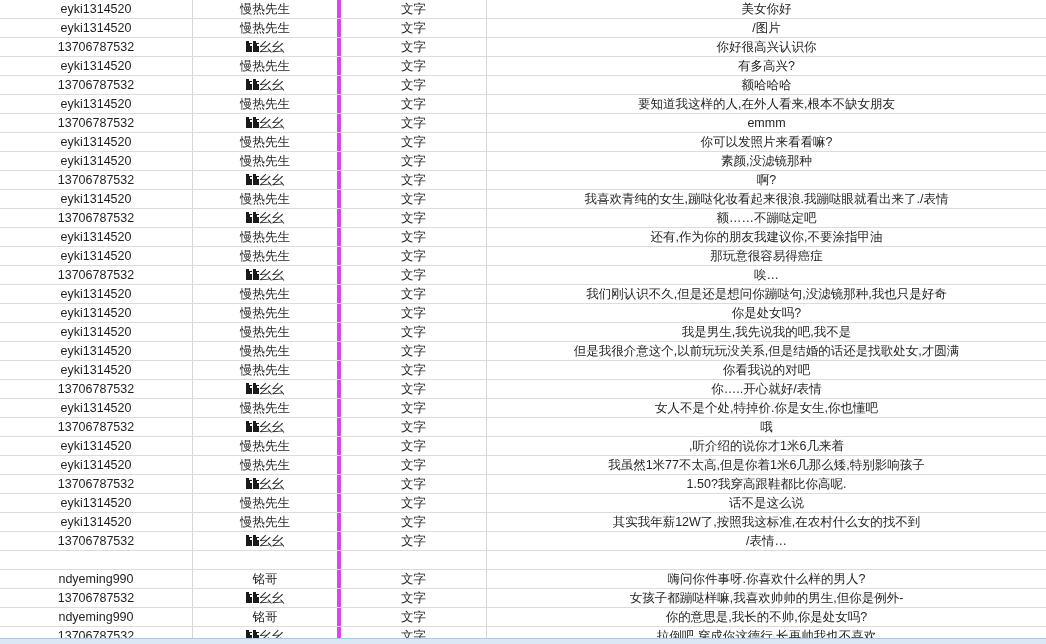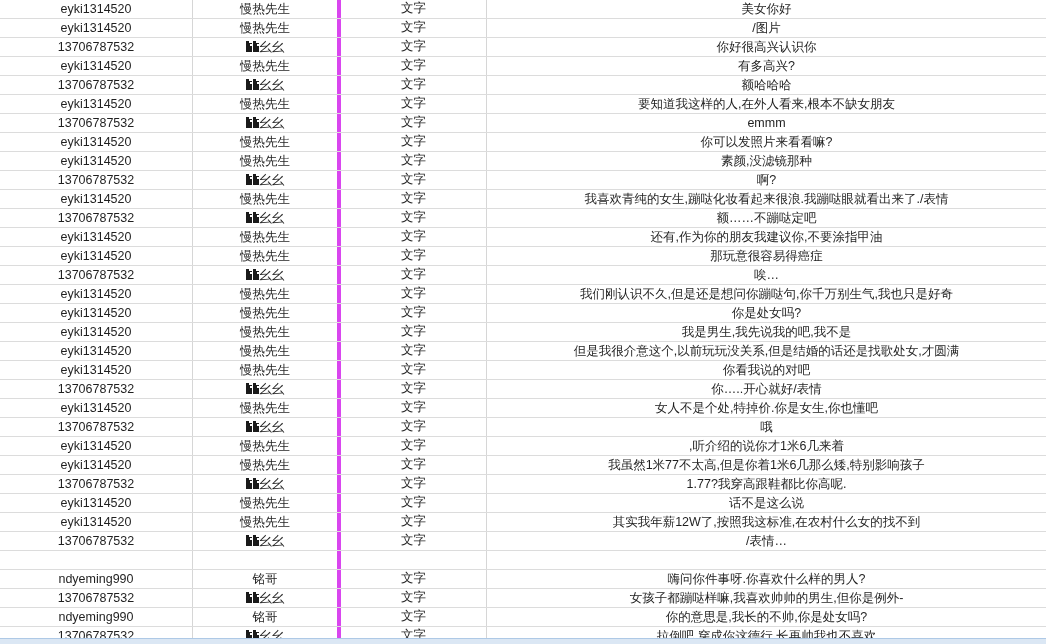--- a/index.html
+++ b/index.html
@@ -25,21 +25,21 @@
     height:18px;
     line-height:18px;
     font-size:12.5px;
     color:#1f1f1f;
     text-align:center;
     white-space:nowrap;
     overflow:hidden;
   }
   .c-id{width:193px;border-right:1px solid #d6d6d6;}
   .c-nick{width:148px;border-right:4px solid #d946ef;}
-  .c-type{width:146px;border-right:1px solid #d6d6d6;font-family:Liberation Mono, monospace;}
+  .c-type{width:146px;border-right:1px solid #d6d6d6;}
   .c-msg{flex:1;text-align:center;}
   
   .tofu{
     display:inline-block;
     width:13px;height:11px;
     margin-right:1px;
     vertical-align:-1px;
     background-image:
       linear-gradient(#ffffff,#ffffff),
       linear-gradient(#ffffff,#ffffff),
@@ -167,21 +167,21 @@
     <div class="cell c-id">13706787532</div>
     <div class="cell c-nick"><span class="tofu"></span><span>幺幺</span></div>
     <div class="cell c-type">文字</div>
     <div class="cell c-msg">唉…</div>
   </div>
 
   <div class="row">
     <div class="cell c-id">eyki1314520</div>
     <div class="cell c-nick"><span>慢热先生</span></div>
     <div class="cell c-type">文字</div>
-    <div class="cell c-msg">我们刚认识不久,但是还是想问你蹦哒句,你千万别生气,我也只是好奇</div>
+    <div class="cell c-msg">我们刚认识不久,但是还是想问你蹦哒句,没滤镜那种,我也只是好奇</div>
   </div>
 
   <div class="row">
     <div class="cell c-id">eyki1314520</div>
     <div class="cell c-nick"><span>慢热先生</span></div>
     <div class="cell c-type">文字</div>
     <div class="cell c-msg">你是处女吗?</div>
   </div>
 
   <div class="row">
@@ -237,21 +237,21 @@
     <div class="cell c-id">eyki1314520</div>
     <div class="cell c-nick"><span>慢热先生</span></div>
     <div class="cell c-type">文字</div>
     <div class="cell c-msg">我虽然1米77不太高,但是你着1米6几那么矮,特别影响孩子</div>
   </div>
 
   <div class="row">
     <div class="cell c-id">13706787532</div>
     <div class="cell c-nick"><span class="tofu"></span><span>幺幺</span></div>
     <div class="cell c-type">文字</div>
-    <div class="cell c-msg">1.77?我穿高跟鞋都比你高呢.</div>
+    <div class="cell c-msg">1.50?我穿高跟鞋都比你高呢.</div>
   </div>
 
   <div class="row">
     <div class="cell c-id">eyki1314520</div>
     <div class="cell c-nick"><span>慢热先生</span></div>
     <div class="cell c-type">文字</div>
     <div class="cell c-msg">话不是这么说</div>
   </div>
 
   <div class="row">

